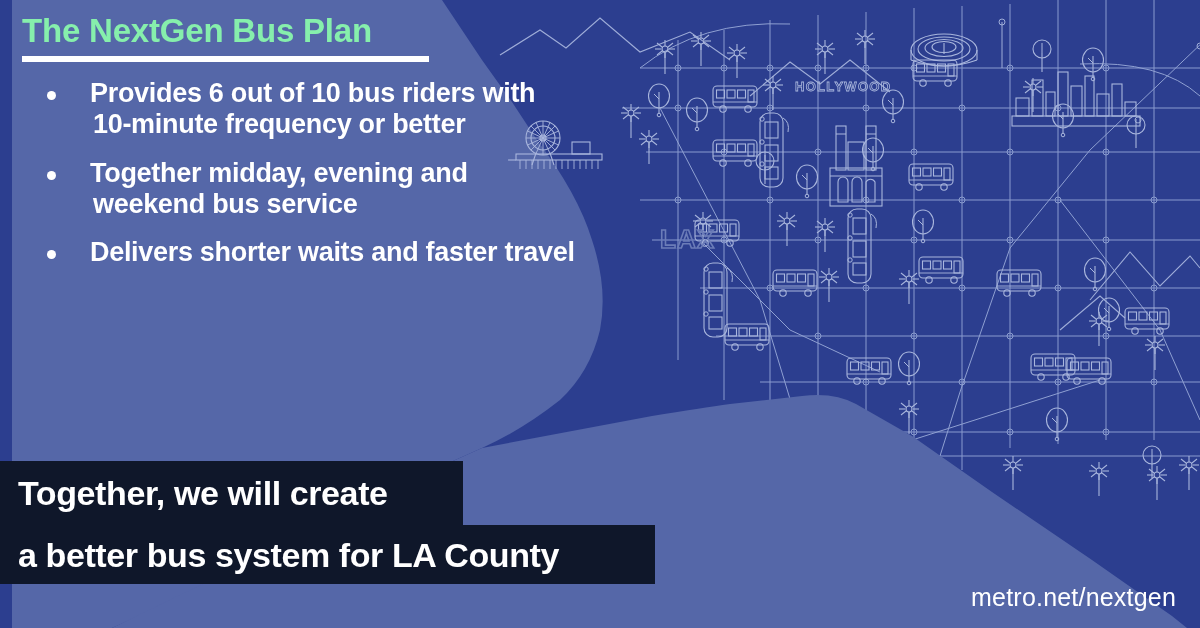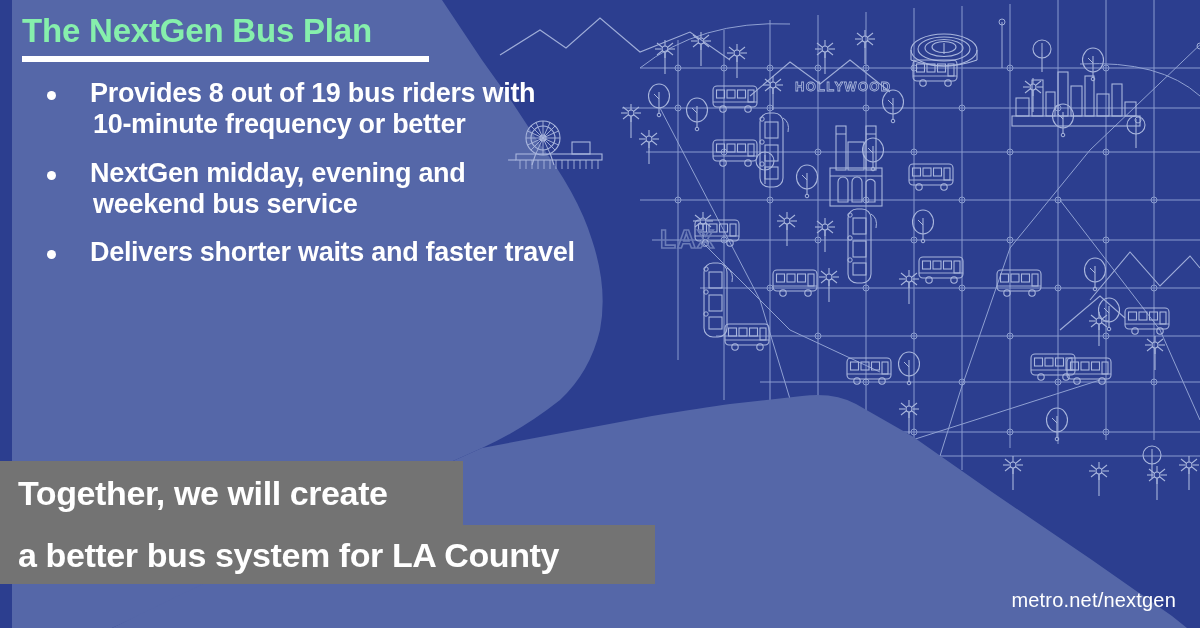--- a/index.html
+++ b/index.html
@@ -55,38 +55,38 @@
     position:absolute;left:17px;top:13px;
     width:9px;height:9px;border-radius:50%;
     background:#ffffff;
   }
   .bullet .line{display:block;white-space:nowrap;}
   .bullet .line.indent{padding-left:3px;}
 
   
   .banner{position:absolute;left:0;top:461px;z-index:4;}
   .banner-row{
-    background:#737373;
+    background:#0f172a;
     color:#ffffff;
     font-size:34px;
     font-weight:bold;
     letter-spacing:-0.4px;
     line-height:1;
     display:flex;align-items:center;
     padding:0 20px 0 18px;
     white-space:nowrap;
   }
   .banner-row.r1{height:64px;width:463px;}
   .banner-row.r2{height:59px;width:655px;}
 
   
   .url{
     position:absolute;right:24px;bottom:16px;z-index:5;
     color:#ffffff;
-    font-size:20px;
+    font-size:25px;
     font-weight:normal;
     letter-spacing:0.2px;
     font-family:"Liberation Sans","DejaVu Sans",sans-serif;
   }
 </style>
 </head>
 <body>
 
 <div class="poster">
 
@@ -517,26 +517,26 @@
   <div class="content">
 
     <div class="headline-block">
       <h1 class="headline">The NextGen Bus Plan</h1>
       <div class="headline-rule"></div>
     </div>
 
     <ul class="bullets">
       <li class="bullet">
         <span class="dot"></span>
-        <span class="line">Provides 8 out of 19 bus riders with</span>
+        <span class="line">Provides 6 out of 10 bus riders with</span>
         <span class="line indent">10-minute frequency or better</span>
       </li>
       <li class="bullet">
         <span class="dot"></span>
-        <span class="line">NextGen midday, evening and</span>
+        <span class="line">Together midday, evening and</span>
         <span class="line indent">weekend bus service</span>
       </li>
       <li class="bullet">
         <span class="dot"></span>
         <span class="line">Delivers shorter waits and faster travel</span>
       </li>
     </ul>
 
     <div class="banner">
       <div class="banner-row r1">Together, we will create</div>

